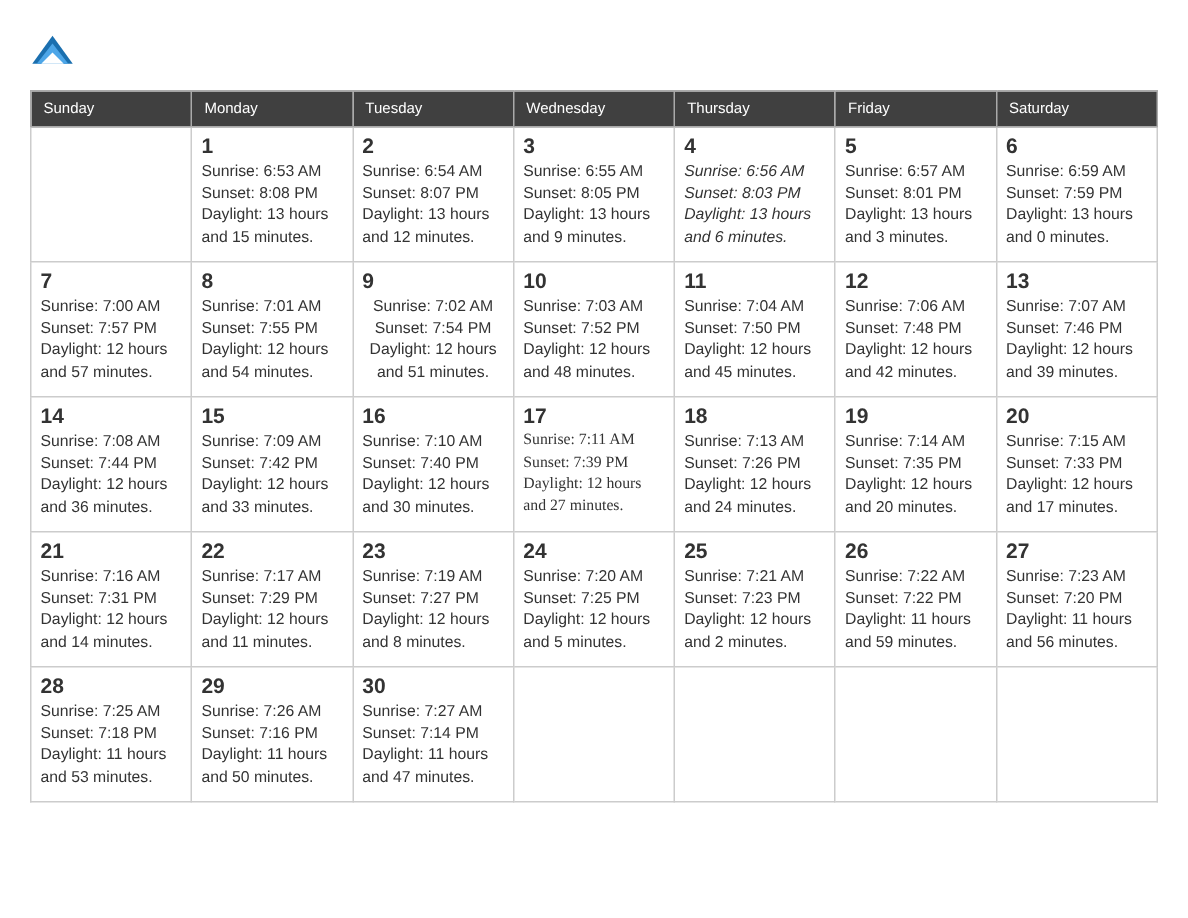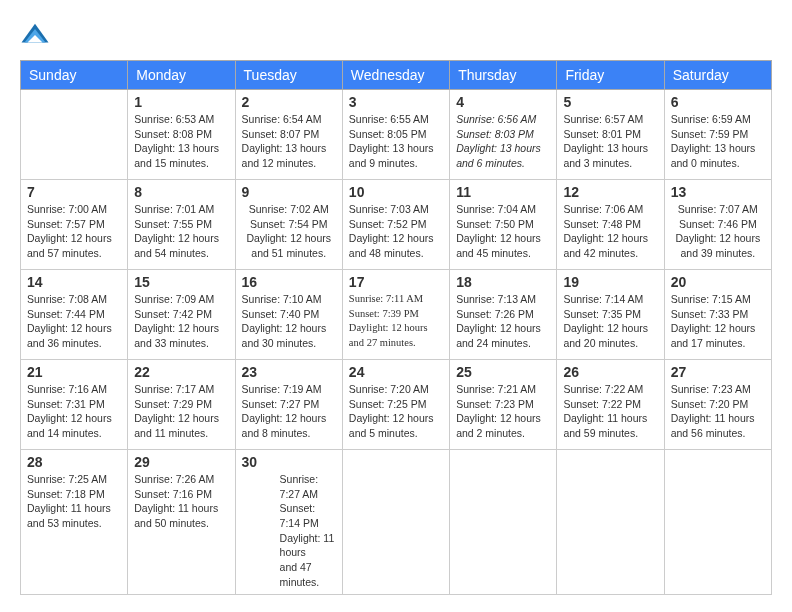--- a/index.html
+++ b/index.html
@@ -51,25 +51,25 @@
     .subtitle {
       font-size: 16px;
       color: #555;
     }
     .calendar {
       width: 100%;
       border-collapse: collapse;
       table-layout: fixed;
     }
     .calendar th {
-      background-color: #3b82f6;
+      background-color: #404040;
       color: #fff;
       text-align: left;
       padding: 6px 8px;
-      font-size: 14px;
+      font-size: 10px;
       font-weight: normal;
       border: 1px solid #aaa;
     }
     .calendar td {
       vertical-align: top;
       border: 1px solid #ccc;
       padding: 4px 6px;
       height: 90px;
       font-size: 11px;
       color: #333;
@@ -207,21 +207,21 @@
         </td>
         <td>
           <span class="day-number">12</span>
           <div class="day-info" style="white-space: pre-line;">Sunrise: 7:06 AM
 Sunset: 7:48 PM
 Daylight: 12 hours
 and 42 minutes.</div>
         </td>
         <td>
           <span class="day-number">13</span>
-          <div class="day-info" style="white-space: pre-line; text-align: center;">Sunrise: 7:07 AM
+          <div class="day-info" style="white-space: pre-line;">Sunrise: 7:07 AM
 Sunset: 7:46 PM
 Daylight: 12 hours
 and 39 minutes.</div>
         </td>
       </tr>
       <tr>
         <td>
           <span class="day-number">14</span>
           <div class="day-info" style="white-space: pre-line;">Sunrise: 7:08 AM
 Sunset: 7:44 PM
@@ -332,21 +332,21 @@
         </td>
         <td>
           <span class="day-number">29</span>
           <div class="day-info" style="white-space: pre-line;">Sunrise: 7:26 AM
 Sunset: 7:16 PM
 Daylight: 11 hours
 and 50 minutes.</div>
         </td>
         <td>
           <span class="day-number">30</span>
-          <div class="day-info" style="white-space: pre-line; margin-left: 38px;">Sunrise: 7:27 AM
+          <div class="day-info" style="white-space: pre-line;">Sunrise: 7:27 AM
 Sunset: 7:14 PM
 Daylight: 11 hours
 and 47 minutes.</div>
         </td>
         <td class="empty-cell"></td>
         <td class="empty-cell"></td>
         <td class="empty-cell"></td>
         <td class="empty-cell"></td>
       </tr>
     </tbody>

